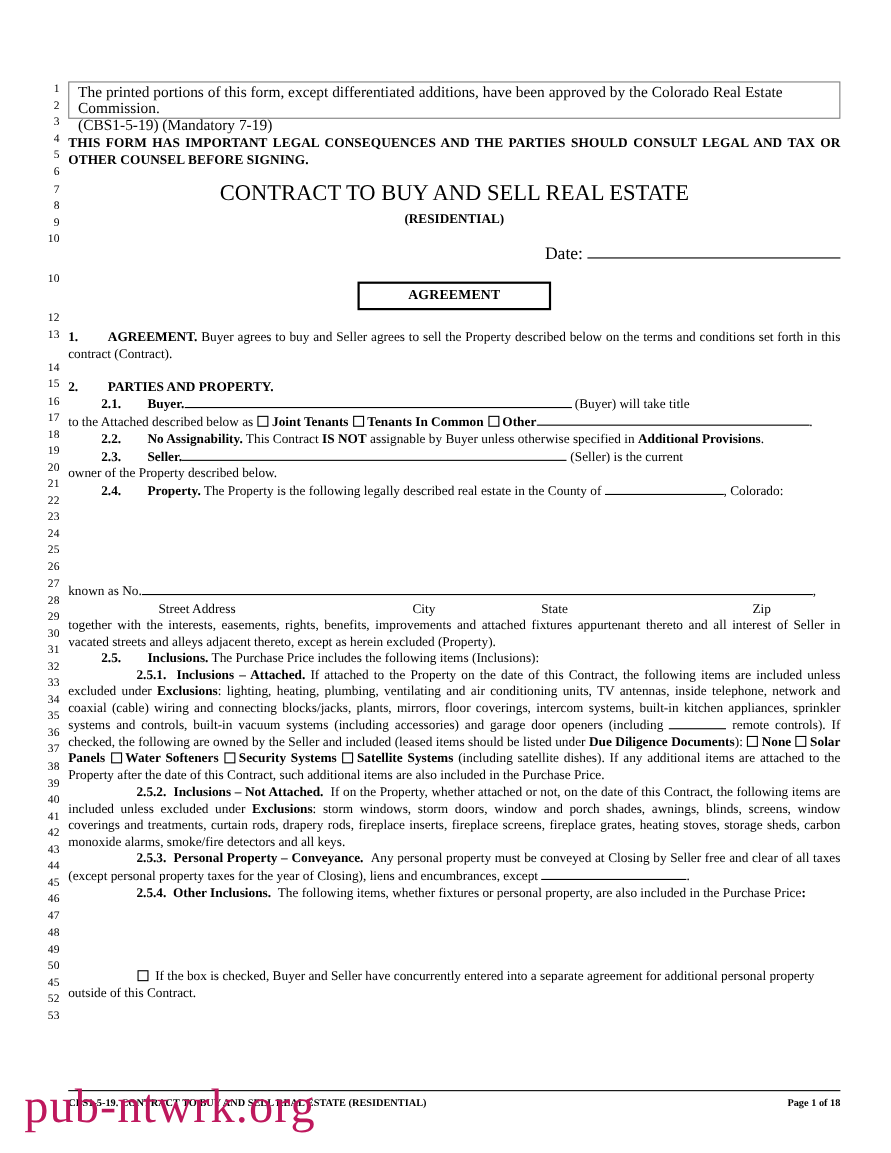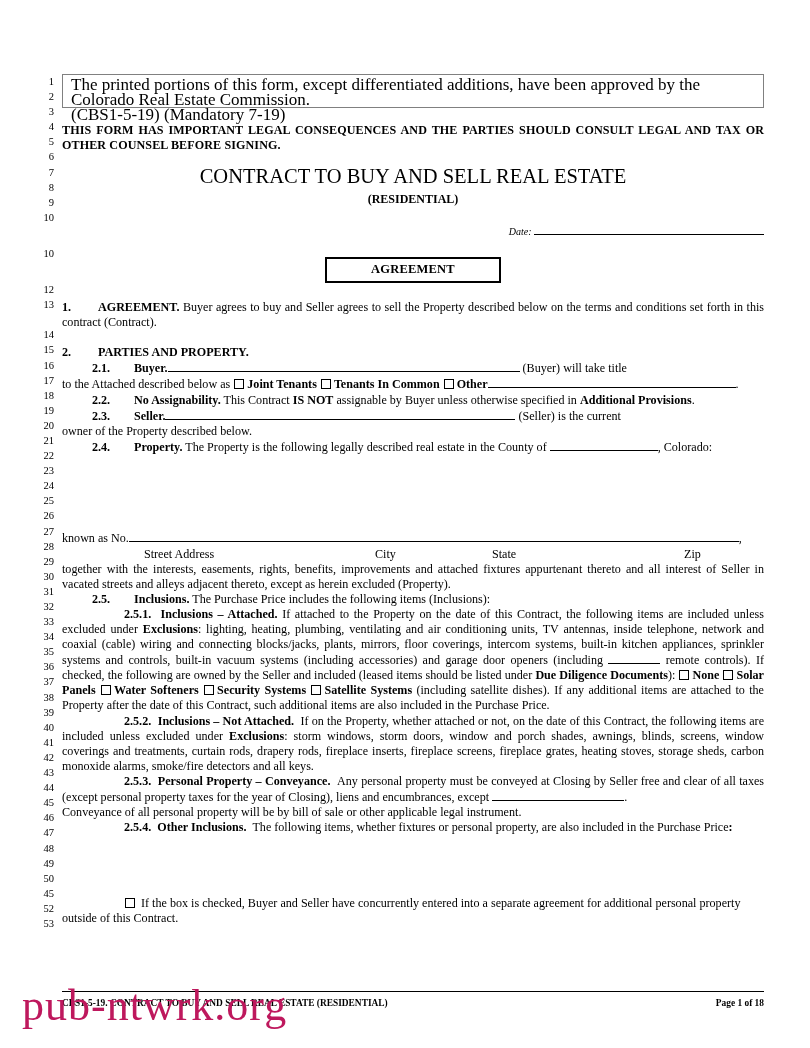--- a/index.html
+++ b/index.html
@@ -42,21 +42,21 @@
     left: 62px;
     top: 74px;
     width: 702px;
     font-size: 12.1px;
     line-height: 15.1px;
   }
 
   .approval-box {
     border: 1px solid #808080;
     padding: 2px 0 2px 8px;
-    font-size: 17px;
+    font-size: 14px;
     line-height: 15.1px;
     box-sizing: border-box;
     height: 34px;
   }
 
   .spacer1 { height: 15.1px; }
 
   .warn {
     font-weight: bold;
     text-align: justify;
@@ -75,23 +75,22 @@
   .subtitle {
     text-align: center;
     font-weight: bold;
     font-size: 12px;
     line-height: 22px;
   }
 
   .date-row {
     margin-top: 12px;
     text-align: right;
-    font-size: 10px;
-    line-height: 15.1px;
-    font-style: italic;
+    font-size: 16px;
+    line-height: 15.1px;
   }
   .date-line {
     display: inline-block;
     width: 230px;
     border-bottom: 1px solid #000;
     height: 12px;
     vertical-align: baseline;
   }
 
   .agreement-badge-wrap {
@@ -337,21 +336,20 @@
 
     <p class="para">together with the interests, easements, rights, benefits, improvements and attached fixtures appurtenant thereto and all interest of Seller in vacated streets and alleys adjacent thereto, except as herein excluded (Property).</p>
 
     <p class="para nojust lead1"><span class="b tab-sub">2.5.</span><span class="b">Inclusions.</span> <span>The Purchase Price includes the following items (Inclusions):</span></p>
 
     <p class="para"><span class="b" style="padding-left:62px">2.5.1.</span> &nbsp;<span class="b">Inclusions – Attached.</span> <span>If attached to the Property on the date of this Contract, the following items are included unless excluded under</span> <span class="b">Exclusions</span><span>: lighting, heating, plumbing, ventilating and air conditioning units, TV antennas, inside telephone, network and coaxial (cable) wiring and connecting blocks/jacks, plants, mirrors, floor coverings, intercom systems, built-in kitchen appliances, sprinkler systems and controls, built-in vacuum systems (including accessories) and garage door openers (including</span> <span class="rule rule-remote"></span> <span>remote controls). If checked, the following are owned by the Seller and included (leased items should be listed under</span> <span class="b">Due Diligence Documents</span><span>):</span> <span class="cbx"></span><span class="b">None</span> <span class="cbx"></span><span class="b">Solar Panels</span> <span class="cbx"></span><span class="b">Water Softeners</span> <span class="cbx"></span><span class="b">Security Systems</span> <span class="cbx"></span><span class="b">Satellite Systems</span> <span>(including satellite dishes). If any additional items are attached to the Property after the date of this Contract, such additional items are also included in the Purchase Price.</span></p>
 
     <p class="para"><span class="b" style="padding-left:62px">2.5.2.</span> &nbsp;<span class="b">Inclusions – Not Attached.</span> &nbsp;<span>If on the Property, whether attached or not, on the date of this Contract, the following items are included unless excluded under</span> <span class="b">Exclusions</span><span>: storm windows, storm doors, window and porch shades, awnings, blinds, screens, window coverings and treatments, curtain rods, drapery rods, fireplace inserts, fireplace screens, fireplace grates, heating stoves, storage sheds, carbon monoxide alarms, smoke/fire detectors and all keys.</span></p>
 
     <p class="para"><span class="b" style="padding-left:62px">2.5.3.</span> &nbsp;<span class="b">Personal Property – Conveyance.</span> &nbsp;<span>Any personal property must be conveyed at Closing by Seller free and clear of all taxes (except personal property taxes for the year of Closing), liens and encumbrances, except</span> <span class="rule rule-except"></span><span>.</span></p>
-    <p class="para nojust">Conveyance of all personal property will be by bill of sale or other applicable legal instrument.</p>
 
     <p class="para"><span class="b" style="padding-left:62px">2.5.4.</span> &nbsp;<span class="b">Other Inclusions.</span> &nbsp;<span>The following items, whether fixtures or personal property, are also included in the Purchase Price</span><span class="b">:</span></p>
 
     <div style="height:60.4px"></div>
 
     <p class="para nojust"><span style="display:inline-block;width:62px"></span><span class="cbx"></span> <span>If the box is checked, Buyer and Seller have concurrently entered into a separate agreement for additional personal property outside of this Contract.</span></p>
 
   </div>
 
   <div class="footer-rule"></div>

